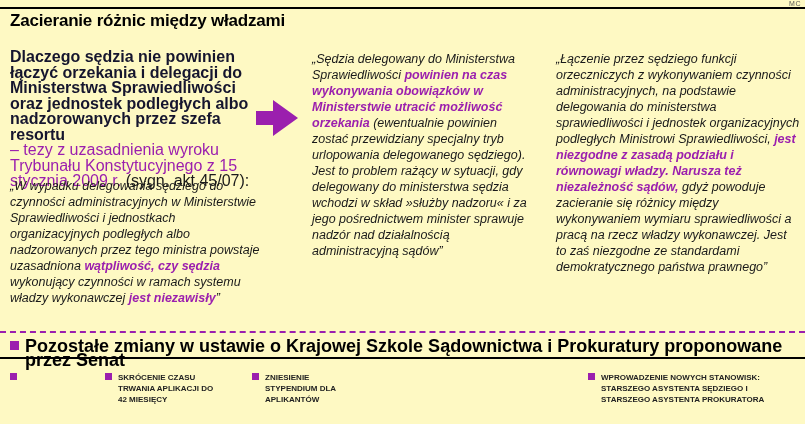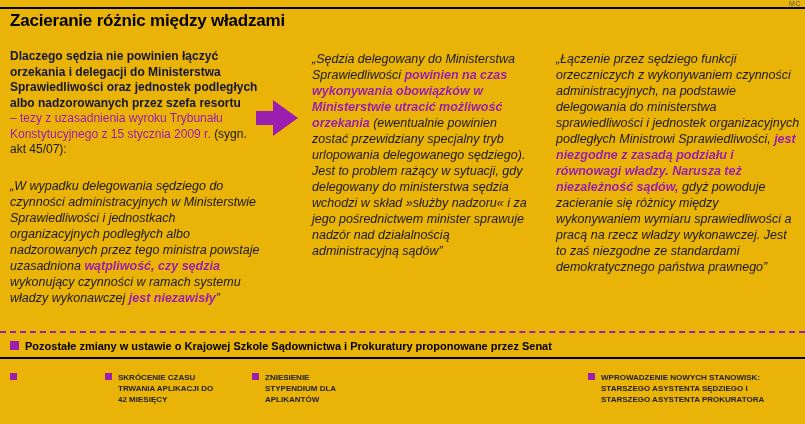--- a/index.html
+++ b/index.html
@@ -8,40 +8,40 @@
   }
   html,body{margin:0;padding:0;}
   body{
     background:#e9e9e9;
     font-family:"Liberation Sans",sans-serif;
     -webkit-font-smoothing:antialiased;
   }
   .page{
     position:relative;
     width:805px;height:424px;
-    background:#eab308;
+    background:#fef9c3;
     overflow:hidden;
   }
   .top-rule{
     position:absolute;left:0;top:7px;width:805px;height:2px;
     background:#000;
   }
   .credit{
     position:absolute;right:4px;top:0;
     font-size:7px;color:#555;letter-spacing:.5px;
   }
   .title{
     position:absolute;left:10px;top:11px;margin:0;
     font-size:17px;font-weight:800;color:#000;
     letter-spacing:-.2px;
     font-family:"Liberation Sans",sans-serif;
   }
   .intro{
     position:absolute;left:10px;top:49px;width:248px;
-    font-size:12px;line-height:15.5px;color:var(--ink);
+    font-size:16px;line-height:15.5px;color:var(--ink);
   }
   .seg-bold{font-weight:700;color:#15152e;}
   .seg-accent2{color:var(--accent);font-weight:400;}
   .seg-plain{color:var(--ink);}
   .quote{
     position:absolute;
     font-family:Liberation Sans, sans-serif;
     font-style:italic;
     font-size:12.5px;line-height:16px;color:#1e1e1e;
   }
@@ -61,21 +61,21 @@
     position:absolute;left:10px;top:339px;width:790px;
     display:flex;align-items:flex-start;gap:6px;
   }
   .bullet{
     flex:0 0 auto;display:inline-block;
     width:9px;height:9px;margin-top:2px;
     background:var(--accent);
   }
   .bullet.small{width:7px;height:7px;margin-top:1px;}
   .section-header-text{
-    font-size:11px;font-weight:700;color:#000;line-height:14px;
+    font-size:18px;font-weight:700;color:#000;line-height:14px;
   }
   .solid-rule{
     position:absolute;left:0;top:357px;width:805px;height:2px;
     background:#000;
   }
   .item{
     position:absolute;top:372px;
     display:flex;align-items:flex-start;gap:6px;
   }
   .item-text{

